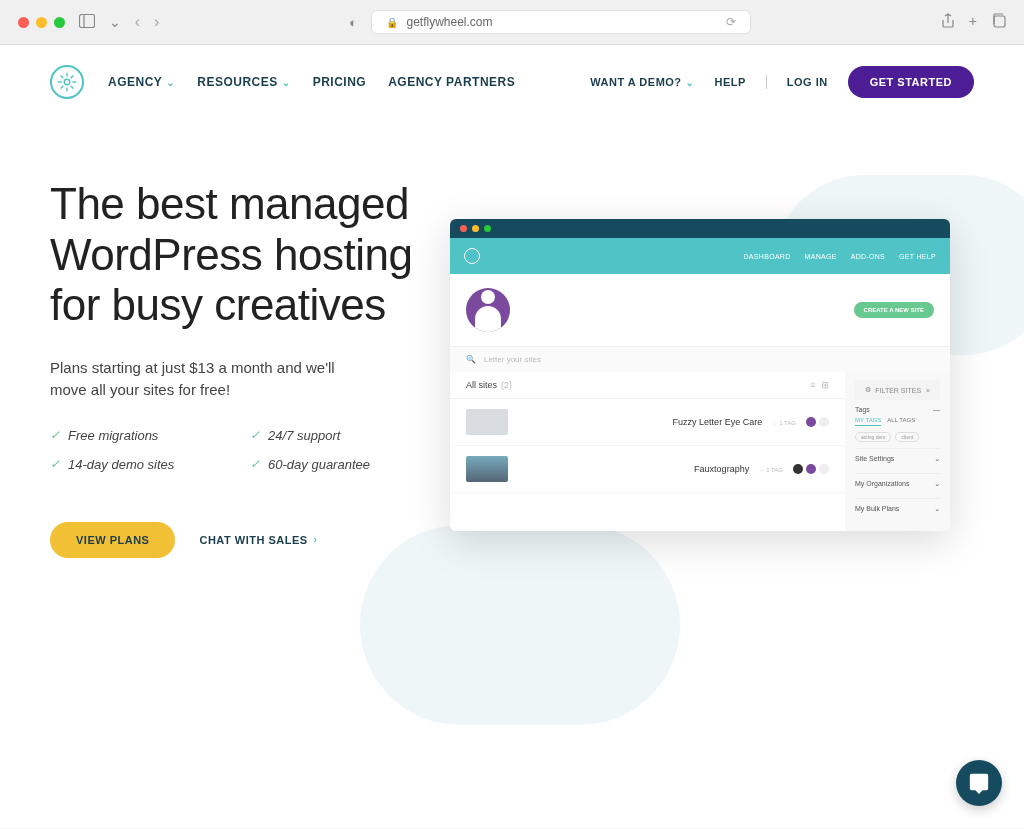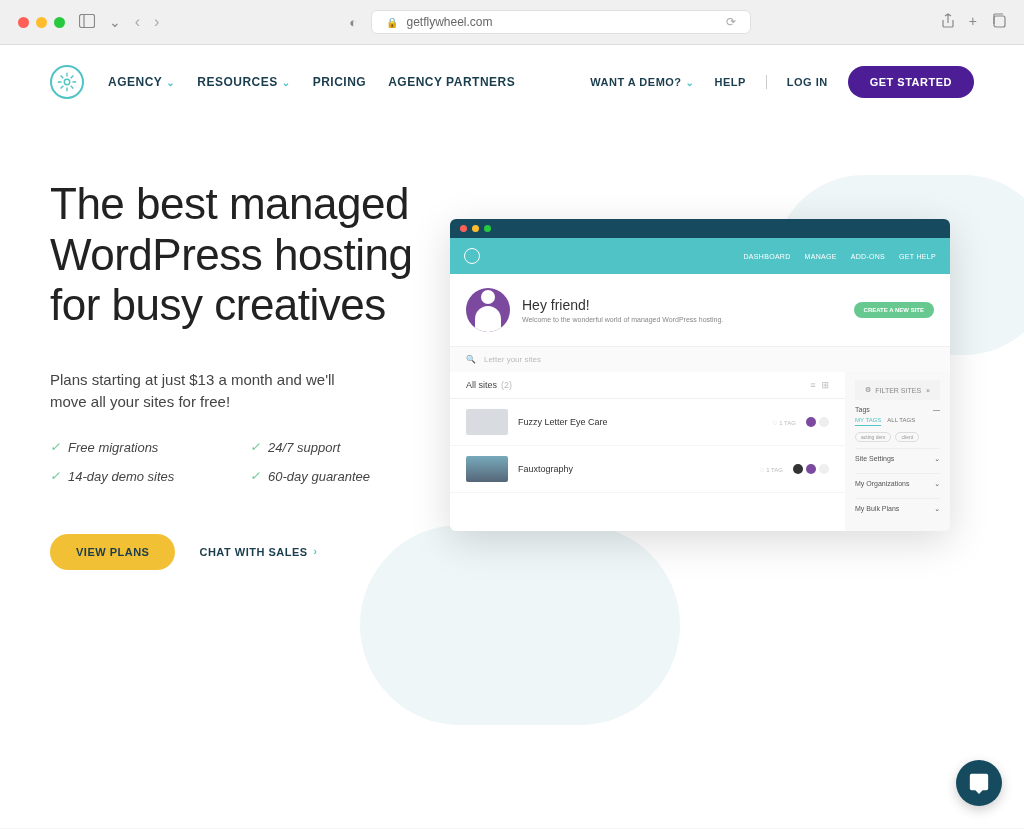--- a/index.html
+++ b/index.html
@@ -29,21 +29,21 @@
 .nav-item { font-size: 12px; font-weight: 600; letter-spacing: 0.5px; color: #1a3d4e; display: flex; align-items: center; gap: 4px; cursor: pointer; }
 .nav-item .chev { color: #50c3c6; font-size: 10px; }
 .nav-right { margin-left: auto; display: flex; align-items: center; gap: 20px; }
 .nav-right .nav-item { font-size: 11px; }
 .divider { width: 1px; height: 14px; background: #ccc; }
 .btn-primary { background: #4c1d95; color: #fff; padding: 10px 22px; border-radius: 22px; font-size: 11px; font-weight: 600; letter-spacing: 0.5px; cursor: pointer; border: none; }
 
 
 .hero { display: flex; padding: 60px 50px 30px; gap: 20px; position: relative; }
 .hero-left { flex: 0 0 380px; }
-.hero-title { font-size: 44px; line-height: 1.15; font-weight: 500; color: #222; margin-bottom: 38px; letter-spacing: -0.5px; }
+.hero-title { font-size: 44px; line-height: 1.15; font-weight: 500; color: #222; margin-bottom: 26px; letter-spacing: -0.5px; }
 .hero-sub { font-size: 15px; color: #444; line-height: 1.5; margin-bottom: 26px; max-width: 300px; }
 .features { display: grid; grid-template-columns: 1fr 1fr; gap: 14px 20px; margin-bottom: 50px; }
 .feature { display: flex; align-items: center; gap: 8px; font-size: 13px; font-style: italic; color: #444; }
 .feature .check { color: #67c98f; font-size: 12px; }
 .cta-row { display: flex; align-items: center; gap: 24px; }
 .btn-yellow { background: #f2c034; color: #1a3d4e; padding: 12px 26px; border-radius: 22px; font-size: 11px; font-weight: 700; letter-spacing: 0.5px; cursor: pointer; border: none; }
 .link-sales { font-size: 11px; font-weight: 700; letter-spacing: 0.5px; color: #1a3d4e; cursor: pointer; display: flex; align-items: center; gap: 6px; }
 .link-sales .arr { color: #50c3c6; font-size: 10px; }
 
 
@@ -60,21 +60,21 @@
 .dash-nav .dlogo { width: 16px; height: 16px; border: 1.5px solid #fff; border-radius: 50%; }
 .dash-nav-items { margin-left: auto; display: flex; gap: 14px; font-size: 7px; letter-spacing: 0.3px; }
 .dash-hero { padding: 14px 16px; display: flex; align-items: center; gap: 12px; background: #fff; }
 .avatar { width: 44px; height: 44px; border-radius: 50%; background: #7b4a9e; display: flex; align-items: center; justify-content: center; overflow: hidden; }
 .avatar-inner { width: 26px; height: 26px; background: #fff; border-radius: 50% 50% 0 0; margin-top: 18px; position: relative; }
 .avatar-inner::before { content:''; position: absolute; top:-16px; left: 6px; width: 14px; height: 14px; background:#fff; border-radius:50%; }
 .dash-greet { font-size: 14px; font-weight: 500; color: #333; }
 .dash-sub { font-size: 7px; color: #888; margin-top: 3px; }
 .dash-cta { margin-left: auto; background: #67c98f; color: #fff; padding: 5px 10px; border-radius: 12px; font-size: 6px; font-weight: 600; }
 .dash-search { padding: 8px 16px; display: flex; align-items: center; gap: 8px; color: #bbb; font-size: 8px; border-top: 1px solid #f0f0f0; background: #fafafa; }
-.dash-body { display: flex; }
+.dash-body { display: flex; text-align: right; }
 .dash-main { flex: 1; }
 .dash-sidebar { width: 105px; background: #f8f8f8; padding: 8px 10px; font-size: 7px; color: #777; }
 .allsites { padding: 8px 16px; font-size: 9px; color: #444; border-bottom: 1px solid #f0f0f0; display: flex; align-items: center; }
 .allsites .count { color: #bbb; margin-left: 4px; }
 .view-toggle { margin-left: auto; display: flex; gap: 6px; color: #bbb; }
 .site-row { padding: 10px 16px; display: flex; align-items: center; gap: 10px; border-bottom: 1px solid #f5f5f5; }
 .thumb { width: 42px; height: 26px; background: linear-gradient(#7ab, #567); border-radius: 2px; }
 .thumb2 { width: 42px; height: 26px; background: #d8dce0; border-radius: 2px; }
 .site-name { font-size: 9px; color: #333; flex: 1; }
 .tag-pill { font-size: 6px; color: #bbb; }
@@ -223,24 +223,20 @@
             <span>DASHBOARD</span>
             <span>MANAGE</span>
             <span>ADD-ONS</span>
             <span>GET HELP</span>
           </div>
         </div>
         <div class="dash-hero">
           <div class="avatar">
               <div class="avatar-inner"></div>
             </div>
-          <div>
-            <div class="dash-greet">Hey friend!</div>
-            <div class="dash-sub">Welcome to the wonderful world of managed WordPress hosting.</div>
-          </div>
           <div class="dash-cta">CREATE A NEW SITE</div>
         </div>
         <div class="dash-search">
           <span>🔍</span>
           <span>Letter your sites</span>
         </div>
         <div class="dash-body">
           <div class="dash-main">
             <div class="allsites">
               <span>All sites</span>

